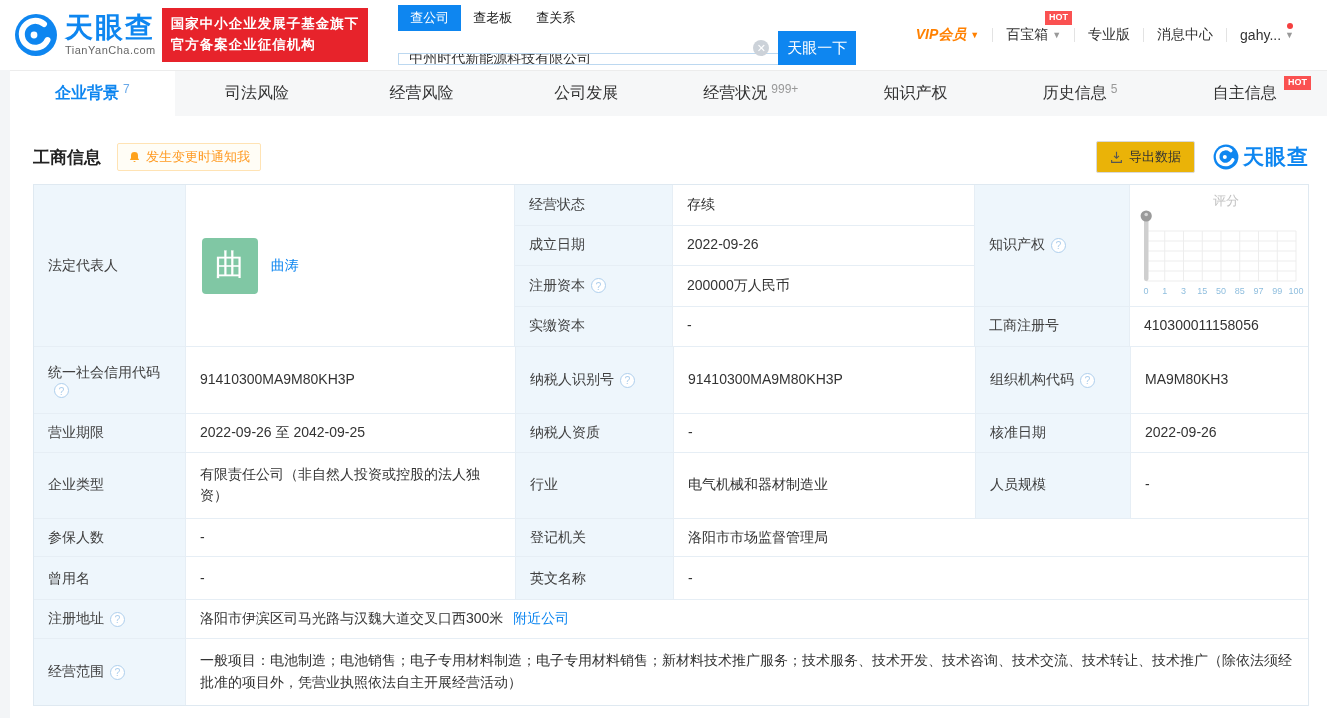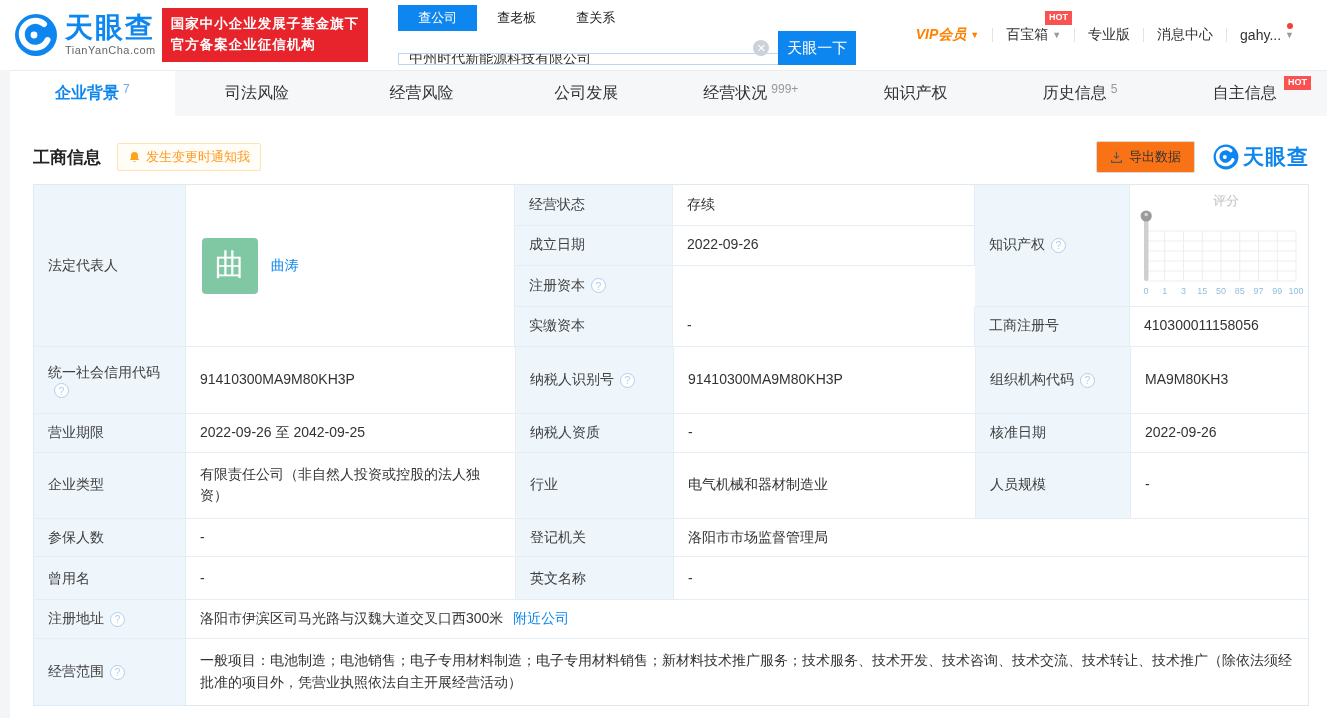--- a/index.html
+++ b/index.html
@@ -10,21 +10,21 @@
   
   .topbar { height:70px; display:flex; align-items:center; padding:0 20px 0 14px; background:#fff; }
   .logo { display:flex; align-items:center; gap:7px; cursor:pointer; }
   .logo-txt { display:flex; flex-direction:column; line-height:1; }
   .logo-brand { font-size:28px; font-weight:bold; color:#0e86f0; letter-spacing:2px; }
   .logo-domain { font-size:11px; color:#666; margin-top:3px; letter-spacing:.5px; }
   .gov-badge { margin-left:6px; background:#e7232b; color:#fff; font-size:13.5px; font-weight:bold;
     padding:6px 9px; line-height:1.55; letter-spacing:1px; }
   .search-area { margin-left:30px; width:458px; }
   .search-tabs { display:flex; font-size:13px; align-items:flex-end; }
-  .search-tab { padding:4px 20px; cursor:pointer; color:#222;text-align:center; }
+  .search-tab { padding:4px 12px; cursor:pointer; color:#222;text-align:center; }
   .search-tab.active { background:#0e86f0; color:#fff; }
   .search-row { display:flex; height:34px; }
   .search-input { flex:1; border:1px solid #bcd8f0; border-right:none; padding:0 34px 0 10px;
     font-size:14px; color:#333; outline:none; font-family:inherit;margin-top:22px; }
   .search-input-wrap { position:relative; flex:1; display:flex; }
   .clear-ic { position:absolute; right:9px; top:9px; width:16px; height:16px; border-radius:50%;
     background:#ccd2d9; color:#fff; font-size:11px; line-height:16px; text-align:center; cursor:pointer; }
   .search-btn { width:78px; background:#0e86f0; color:#fff; font-size:15px; border:none; cursor:pointer; font-family:inherit; }
   .top-nav { margin-left:auto; display:flex; align-items:center; font-size:14px; }
   .nav-item { padding:0 13px; display:flex; align-items:center; gap:4px; cursor:pointer; position:relative; color:#333; }
@@ -47,21 +47,21 @@
   .tab.active .tab-count { color:#69a9e9; font-weight:normal; }
   .tab-hot { position:absolute; top:5px; right:16px; }
 
   
   .main { padding:22px 18px 0 33px; }
   .section-head { display:flex; align-items:center; height:38px; margin-bottom:8px; }
   .section-title { font-size:17px; font-weight:bold; color:#222; }
   .notify-chip { margin-left:16px; display:flex; align-items:center; gap:5px; cursor:pointer;
     border:1px solid #ffe3b4; background:#fffdf6; color:#ff9a22; font-size:13px; padding:4px 10px; border-radius:2px; }
   .head-right { margin-left:auto; display:flex; align-items:center; gap:18px; }
-  .export-btn { display:flex; align-items:center; gap:6px; border:1px solid #d9d9d9; background:#f97316;
+  .export-btn { display:flex; align-items:center; gap:6px; border:1px solid #d9d9d9; background:#eab308;
     border-radius:2px; padding:6px 13px; font-size:13px; color:#333; cursor:pointer; font-family:inherit; }
   .watermark { display:flex; align-items:center; gap:4px; }
   .watermark-txt { font-size:21px; font-weight:bold; color:#0e86f0; letter-spacing:1px; }
 
   
   .info-table { width:1276px; border:1px solid #dfe9f1; font-size:14px; }
   .trow { display:flex; }
   .cell { display:flex; align-items:center; flex-wrap:wrap; align-content:center;
     padding:8px 14px; border-right:1px solid #e6eef5; border-bottom:1px solid #e6eef5; line-height:1.55; }
   .lbl { background:#eef6fc; color:#404040; }
@@ -234,20 +234,23 @@
             </div>
           <div class="cell w4">
               <span>2022-09-26</span>
             </div>
         </div>
         <div class="subrow">
           <div class="cell lbl w3">
             <span>注册资本</span>
               <span class="help"></span>
           </div>
+          <div class="cell w4">
+              <span>200000万人民币</span>
+            </div>
         </div>
         <div class="subrow">
           <div class="cell lbl w3">
               <span>实缴资本</span>
             </div>
           <div class="cell w4">
               <span>-</span>
             </div>
         </div>
       </div>

